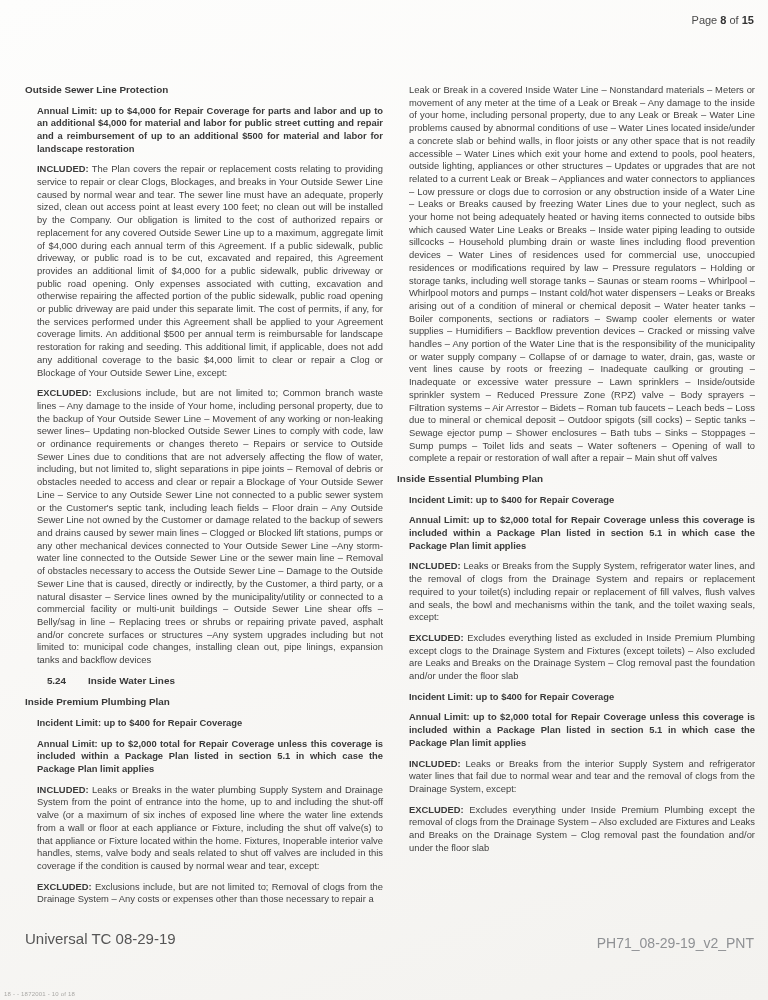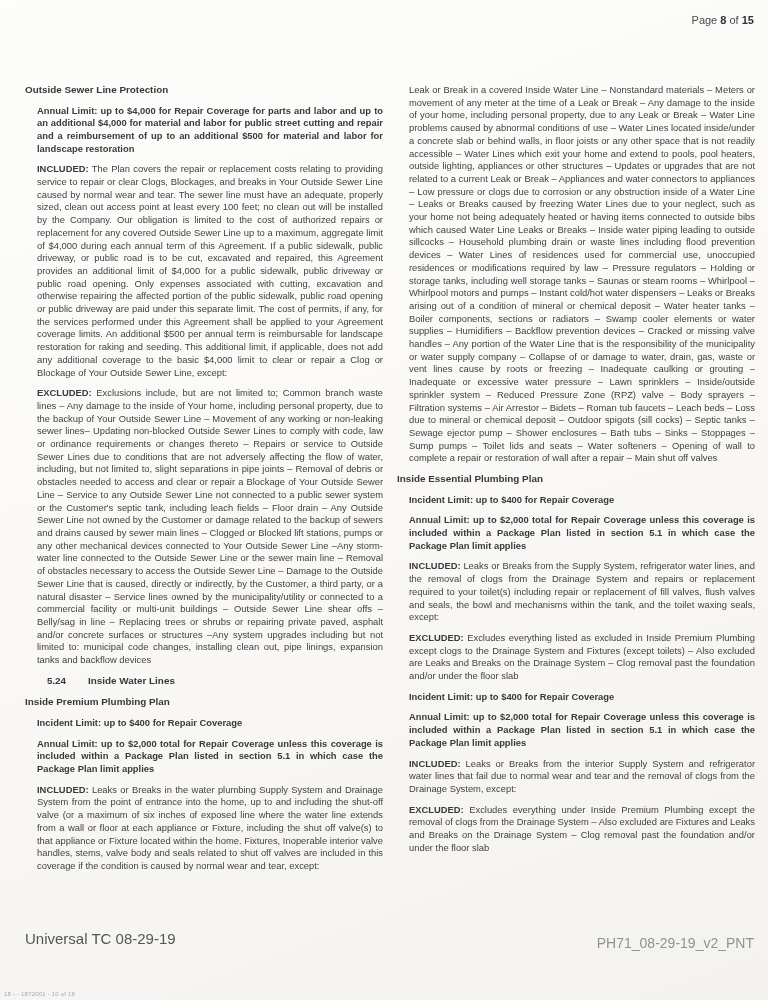--- a/index.html
+++ b/index.html
@@ -76,20 +76,21 @@
       </div>
 
       <h3 class="doc-heading">Inside Premium Plumbing Plan</h3>
 
       <p class="bold-para ind">Incident Limit: up to $400 for Repair Coverage</p>
 
       <p class="bold-para ind">Annual Limit: up to $2,000 total for Repair Coverage unless this coverage is included within a Package Plan listed in section 5.1 in which case the Package Plan limit applies</p>
 
       <p class="ind"><span class="lbl">INCLUDED:</span> <span>Leaks or Breaks in the water plumbing Supply System and Drainage System from the point of entrance into the home, up to and including the shut-off valve (or a maximum of six inches of exposed line where the water line extends from a wall or floor at each appliance or Fixture, including the shut off valve(s) to that appliance or Fixture located within the home. Fixtures, Inoperable interior valve handles, stems, valve body and seals related to shut off valves are included in this coverage if the condition is caused by normal wear and tear, except:</span></p>
 
+      <p class="ind"><span class="lbl">EXCLUDED:</span> <span>Exclusions include, but are not limited to; Removal of clogs from the Drainage System – Any costs or expenses other than those necessary to repair a</span></p>
     </div>
 
     <div class="col">
 
       <p class="ind">Leak or Break in a covered Inside Water Line – Nonstandard materials – Meters or movement of any meter at the time of a Leak or Break – Any damage to the inside of your home, including personal property, due to any Leak or Break – Water Line problems caused by abnormal conditions of use – Water Lines located inside/under a concrete slab or behind walls, in floor joists or any other space that is not readily accessible – Water Lines which exit your home and extend to pools, pool heaters, outside lighting, appliances or other structures – Updates or upgrades that are not related to a current Leak or Break – Appliances and water connectors to appliances – Low pressure or clogs due to corrosion or any obstruction inside of a Water Line – Leaks or Breaks caused by freezing Water Lines due to your neglect, such as your home not being adequately heated or having items connected to outside bibs which caused Water Line Leaks or Breaks – Inside water piping leading to outside sillcocks – Household plumbing drain or waste lines including flood prevention devices – Water Lines of residences used for commercial use, unoccupied residences or modifications required by law – Pressure regulators – Holding or storage tanks, including well storage tanks – Saunas or steam rooms – Whirlpool – Whirlpool motors and pumps – Instant cold/hot water dispensers – Leaks or Breaks arising out of a condition of mineral or chemical deposit – Water heater tanks – Boiler components, sections or radiators – Swamp cooler elements or water supplies – Humidifiers – Backflow prevention devices – Cracked or missing valve handles – Any portion of the Water Line that is the responsibility of the municipality or water supply company – Collapse of or damage to water, drain, gas, waste or vent lines cause by roots or freezing – Inadequate caulking or grouting – Inadequate or excessive water pressure – Lawn sprinklers – Inside/outside sprinkler system – Reduced Pressure Zone (RPZ) valve – Body sprayers – Filtration systems – Air Arrestor – Bidets – Roman tub faucets – Leach beds – Loss due to mineral or chemical deposit – Outdoor spigots (sill cocks) – Septic tanks – Sewage ejector pump – Shower enclosures – Bath tubs – Sinks – Stoppages – Sump pumps – Toilet lids and seats – Water softeners – Opening of wall to complete a repair or restoration of wall after a repair – Main shut off valves</p>
 
       <h3 class="doc-heading">Inside Essential Plumbing Plan</h3>
 
       <p class="bold-para ind">Incident Limit: up to $400 for Repair Coverage</p>
 

